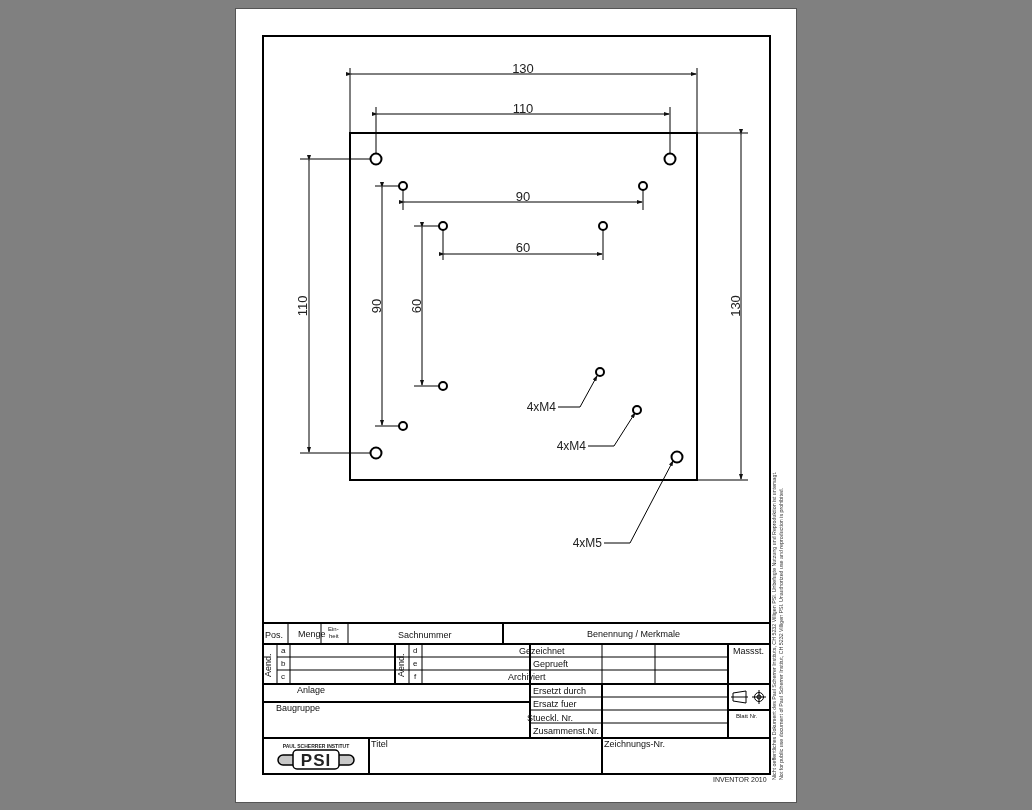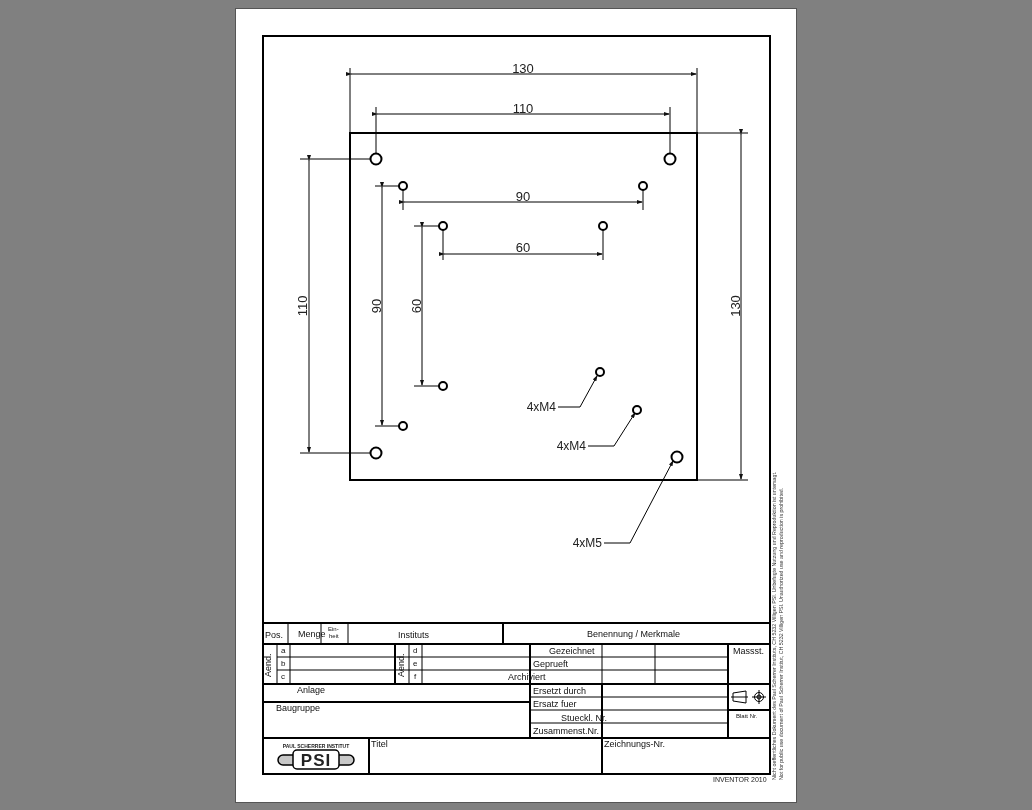--- a/index.html
+++ b/index.html
@@ -151,44 +151,44 @@
     <rect x="293" y="750" width="46" height="19" rx="4" fill="#fff" stroke="#000" stroke-width="1.5"></rect>
     <text class="t" x="316" y="766" font-size="17" font-weight="bold" text-anchor="middle" fill="#000" style="letter-spacing:1px">PSI</text>
     <text class="t" x="316" y="748" font-size="5" font-weight="bold" text-anchor="middle" fill="#000">PAUL SCHERRER INSTITUT</text>
   </g>
 </svg>
 
 <div class="tb" style="left:265px;top:631px;">Pos.</div>
 <div class="tb" style="left:290px;top:630px;padding-left:8px;">Menge</div>
 <div class="tb" style="left:328px;top:626px;font-size:6px;">Ein-</div>
 <div class="tb" style="left:329px;top:633px;font-size:6px;">heit</div>
-<div class="tb" style="left:398px;top:631px;">Instituts</div>
+<div class="tb" style="left:398px;top:631px;">Sachnummer</div>
 <div class="tb" style="left:587px;top:630px;">Benennung / Merkmale</div>
 
 <div class="tb" style="left:264px;top:677px;transform-origin:0 0;transform:rotate(-90deg);">Aend.</div>
 <div class="tb" style="left:397px;top:677px;transform-origin:0 0;transform:rotate(-90deg);">Aend.</div>
 
 <div class="tb" style="left:281px;top:647px;font-size:8px;">a</div>
 <div class="tb" style="left:281px;top:660px;font-size:8px;">b</div>
 <div class="tb" style="left:281px;top:673px;font-size:8px;">c</div>
 <div class="tb" style="left:413px;top:647px;font-size:8px;">d</div>
 <div class="tb" style="left:413px;top:660px;font-size:8px;">e</div>
 <div class="tb" style="left:414px;top:673px;font-size:8px;">f</div>
 
-<div class="tb" style="left:533px;top:647px;padding-left:16px;">Gezeichnet</div>
+<div class="tb" style="left:503px;top:647px;padding-left:16px;">Gezeichnet</div>
 <div class="tb" style="left:533px;top:660px;">Geprueft</div>
 <div class="tb" style="left:508px;top:673px;">Archiviert</div>
 <div class="tb" style="left:733px;top:647px;">Massst.</div>
 
 <div class="tb" style="left:265px;top:686px;padding-left:32px;">Anlage</div>
 <div class="tb" style="left:265px;top:704px;padding-left:11px;">Baugruppe</div>
 
 <div class="tb" style="left:533px;top:687px;">Ersetzt durch</div>
 <div class="tb" style="left:533px;top:700px;">Ersatz fuer</div>
-<div class="tb" style="left:561px;top:714px;text-align:center;">Stueckl. Nr.</div>
+<div class="tb" style="left:527px;top:714px;text-align:center;">Stueckl. Nr.</div>
 <div class="tb" style="left:533px;top:727px;">Zusammenst.Nr.</div>
 <div class="tb" style="left:736px;top:713px;font-size:6px;">Blatt Nr.</div>
 
 <div class="tb" style="left:371px;top:740px;">Titel</div>
 <div class="tb" style="left:604px;top:740px;">Zeichnungs-Nr.</div>
 
 <div class="vnote">
   <div>Nicht oeffentliches Dokument des Paul Scherrer Instituts, CH 5232 Villigen PSI. Unbefugte Nutzung und Reproduktion ist untersagt.</div>
   <div>Not for public use document of Paul Scherrer Institut, CH 5232 Villigen PSI. Unauthorized use and reproduction is prohibited.</div>
 </div>

